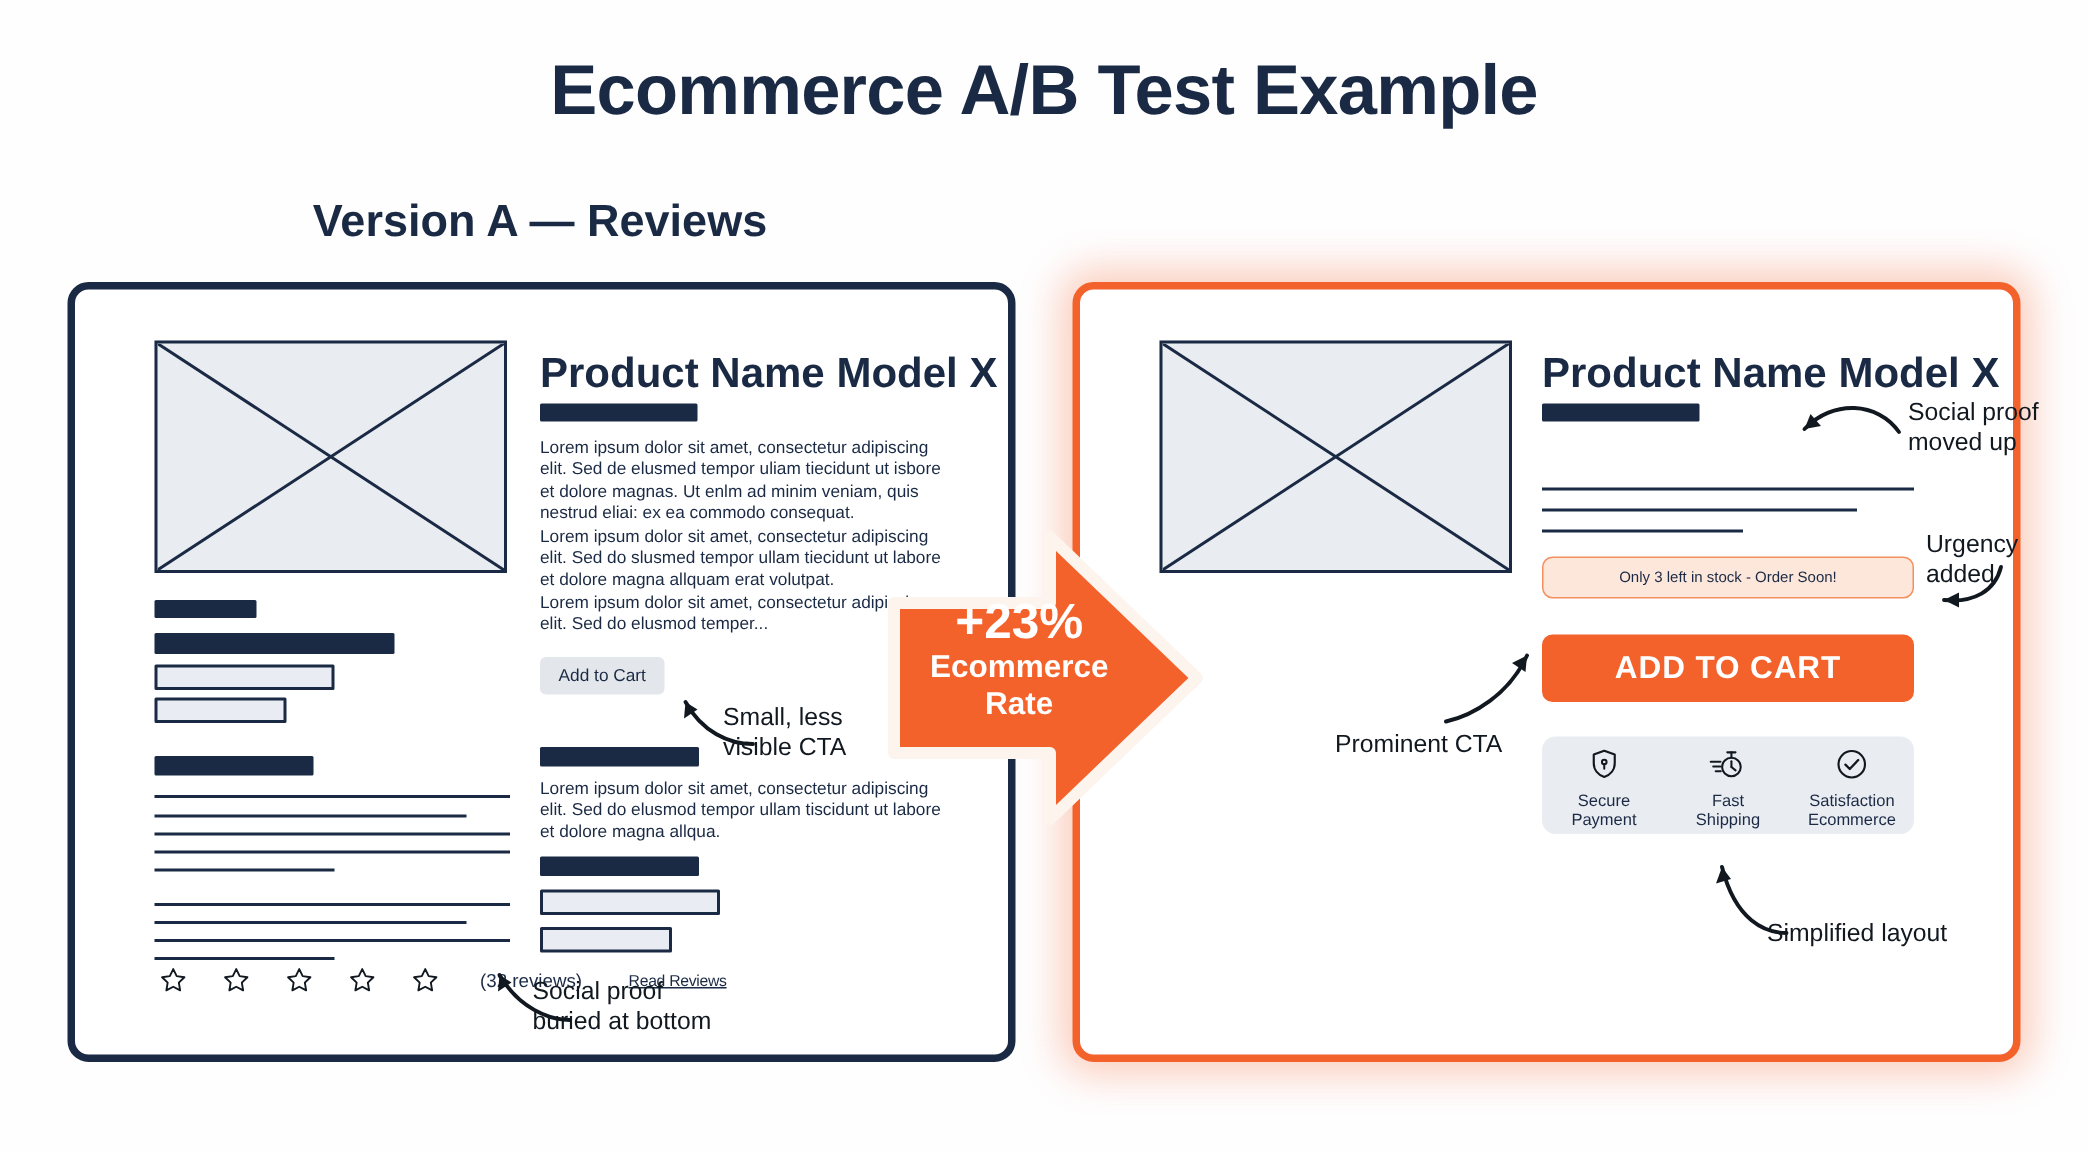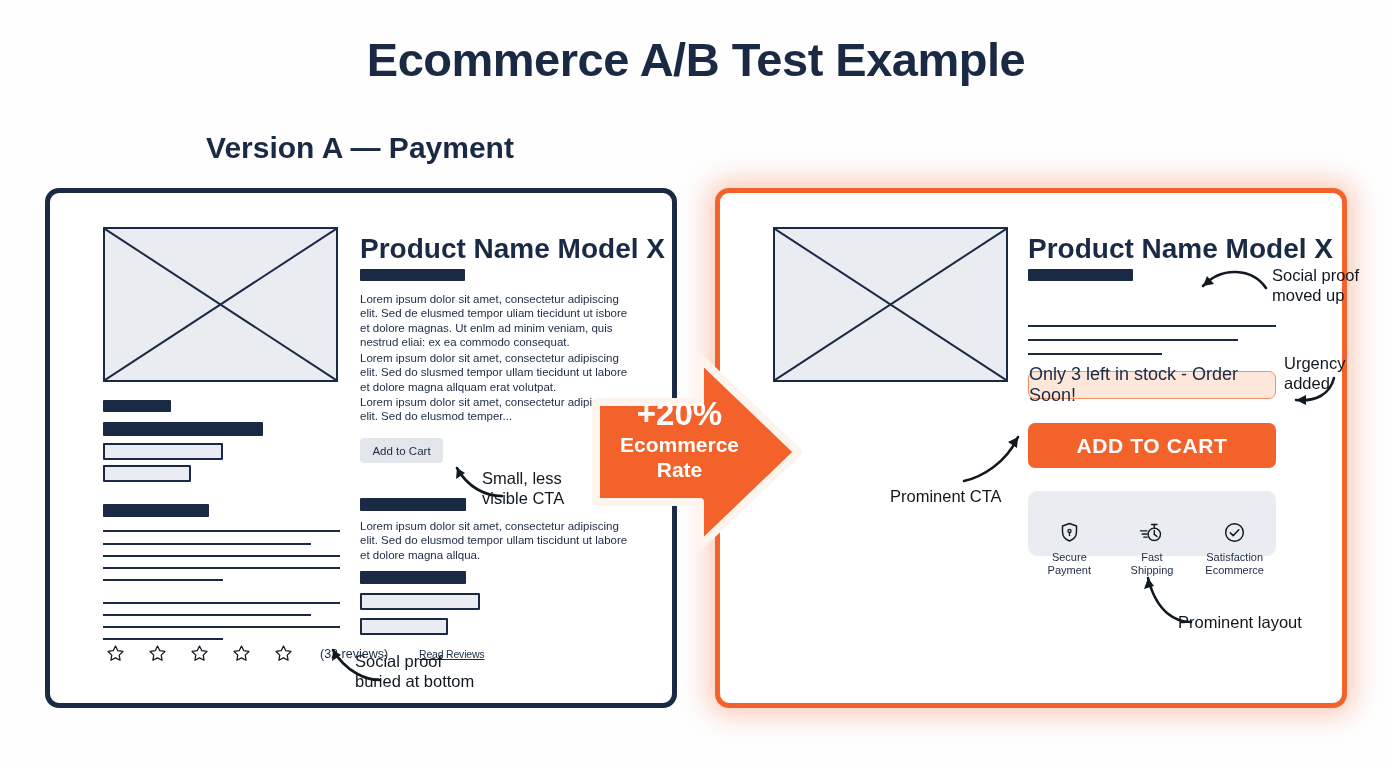--- a/index.html
+++ b/index.html
@@ -156,21 +156,21 @@
     white-space: nowrap;
   }
   .urgency {
     position: absolute;
     background: #fde6da;
     border: 1.6px solid #f4905f;
     border-radius: 7px;
     display: flex;
     align-items: center;
     justify-content: center;
-    font-size: 18px;
+    font-size: 10px;
     color: #1b2a44;
     box-sizing: border-box;
   }
   .cta-big {
     position: absolute;
     background: #f4622c;
     color: #ffffff;
     border: none;
     border-radius: 7px;
     font-size: 21px;
@@ -181,21 +181,21 @@
     justify-content: center;
     font-family: "Liberation Sans", sans-serif;
   }
   .trust {
     position: absolute;
     background: #e9ecf1;
     border-radius: 9px;
     display: flex;
     align-items: flex-start;
     justify-content: space-around;
-    padding-top: 30px;
+    padding-top: 7px;
     box-sizing: border-box;
   }
   .trust-item {
     display: flex;
     flex-direction: column;
     align-items: center;
     width: 80px;
   }
   .trust-label {
     margin-top: 7px;
@@ -242,21 +242,21 @@
   }
   .badge-pct { font-size: 33px; font-weight: bold; line-height: 36px; }
   .badge-sub { font-size: 21px; font-weight: bold; line-height: 25px; }
 </style>
 </head>
 <body>
 
 <div class="stage">
 
   <div class="main-title">Ecommerce A/B Test Example</div>
-  <div class="col-title a">Version A — Payment</div>
+  <div class="col-title a">Version A — Reviews</div>
 
   <div class="card card-a">
 
     <div class="imgbox" style="left:53px; top:34px; width:235px; height:155px;">
       <svg viewBox="0 0 235 155" preserveAspectRatio="none" aria-hidden="true">
         <line x1="0" y1="0" x2="235" y2="155" stroke="#1b2a44" stroke-width="2" vector-effect="non-scaling-stroke"></line>
         <line x1="235" y1="0" x2="0" y2="155" stroke="#1b2a44" stroke-width="2" vector-effect="non-scaling-stroke"></line>
       </svg>
     </div>
 
@@ -367,21 +367,21 @@
 Ecommerce</div>
       </div>
     </div>
   </div>
 
   <div class="badge">
     <svg viewBox="0 0 218 220" aria-hidden="true">
       <path d="M8 60 h104 V16 l98 94 -98 94 V160 H8 Z" fill="#f4622c" stroke="#fdf4ee" stroke-width="8" stroke-linejoin="round"></path>
     </svg>
     <div class="badge-text">
-      <div class="badge-pct">+20%</div>
+      <div class="badge-pct">+23%</div>
       <div class="badge-sub">Ecommerce</div>
       <div class="badge-sub">Rate</div>
     </div>
   </div>
 
   <div class="anno-arrow" style="left:446px; top:458px; width:60px; height:42px;">
     <svg width="60" height="42" viewBox="0 0 60 42" aria-hidden="true">
       <path d="M56 38 C40 38, 22 30, 11 10" fill="none" stroke="#111820" stroke-width="2.6" stroke-linecap="round"></path>
       <path d="M11 10 L10 21 L19 15 Z" fill="#111820"></path>
     </svg>
@@ -423,15 +423,15 @@
       <path d="M58 12 L48 17 L57 23 Z" fill="#111820"></path>
     </svg>
   </div>
 
   <div class="anno-arrow" style="left:1135px; top:572px; width:60px; height:54px;">
     <svg width="60" height="54" viewBox="0 0 60 54" aria-hidden="true">
       <path d="M56 50 C42 50, 22 42, 13 6" fill="none" stroke="#111820" stroke-width="2.6" stroke-linecap="round"></path>
       <path d="M13 6 L9 17 L19 14 Z" fill="#111820"></path>
     </svg>
   </div>
-  <div class="anno" style="left:1178px; top:612px;">Prominent layout</div>
+  <div class="anno" style="left:1178px; top:612px;">Simplified layout</div>
 
 </div>
 
 </body></html>

